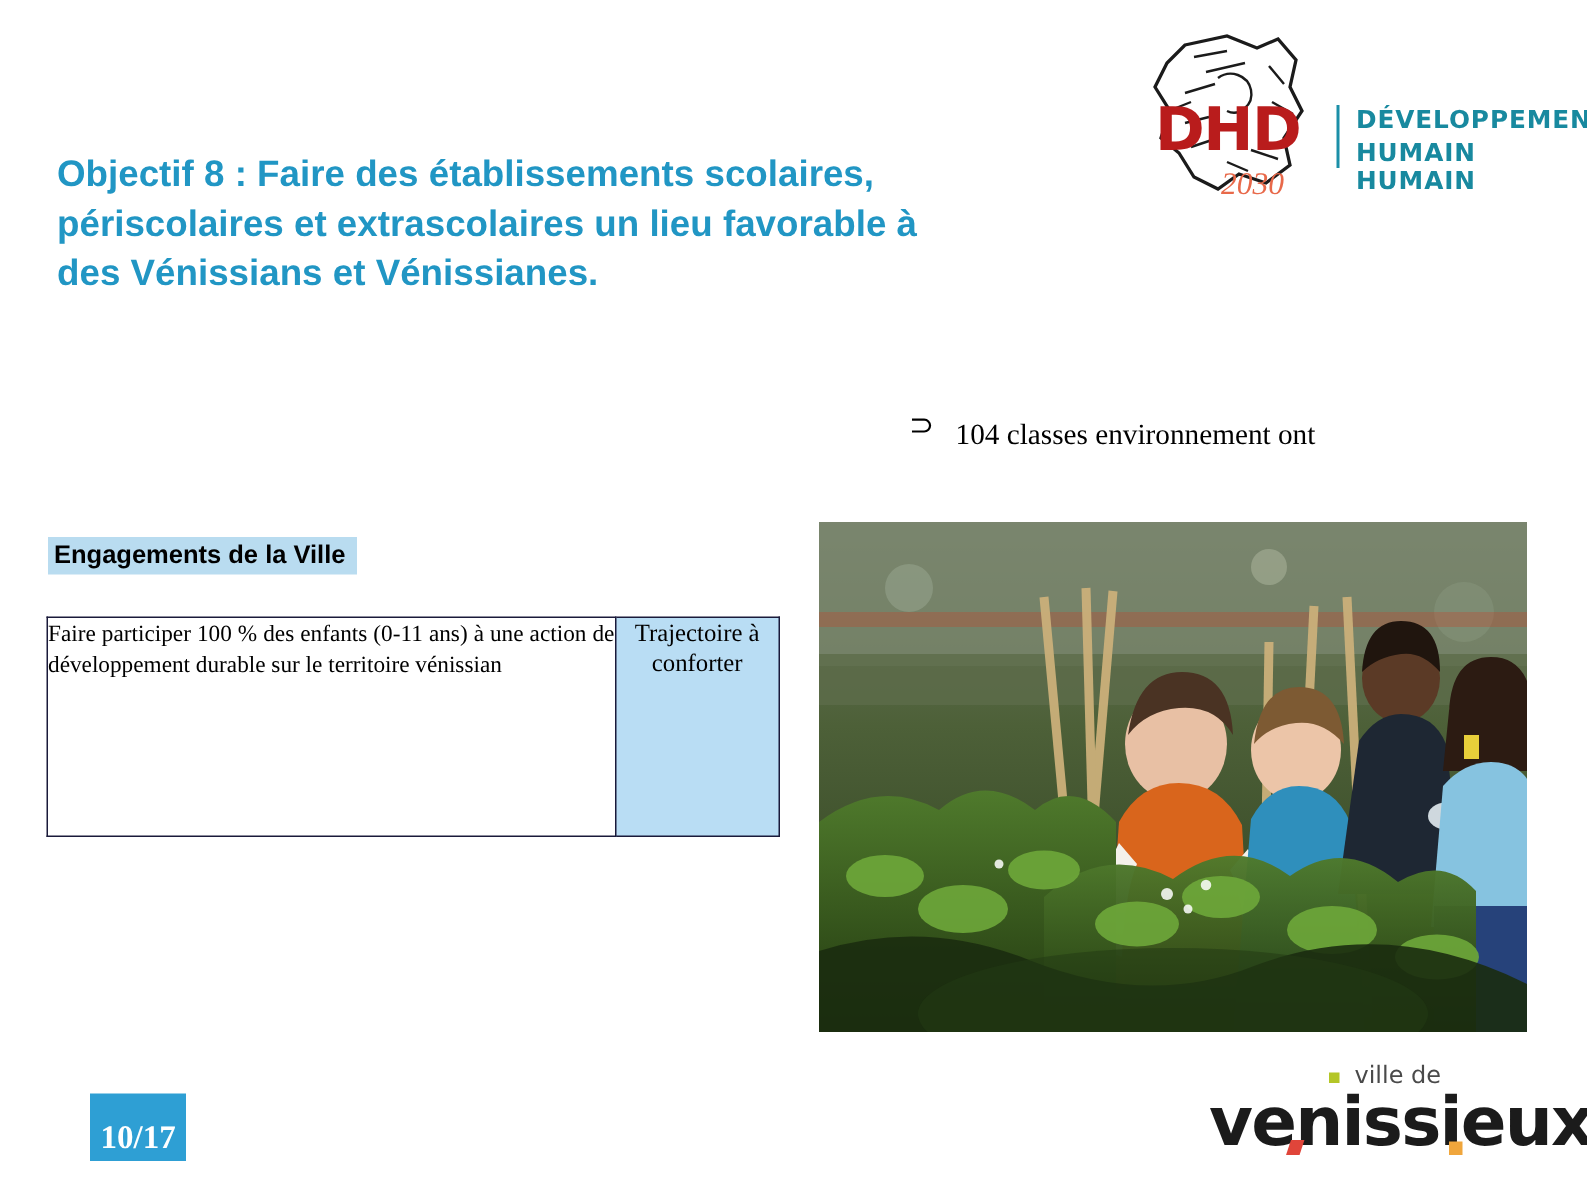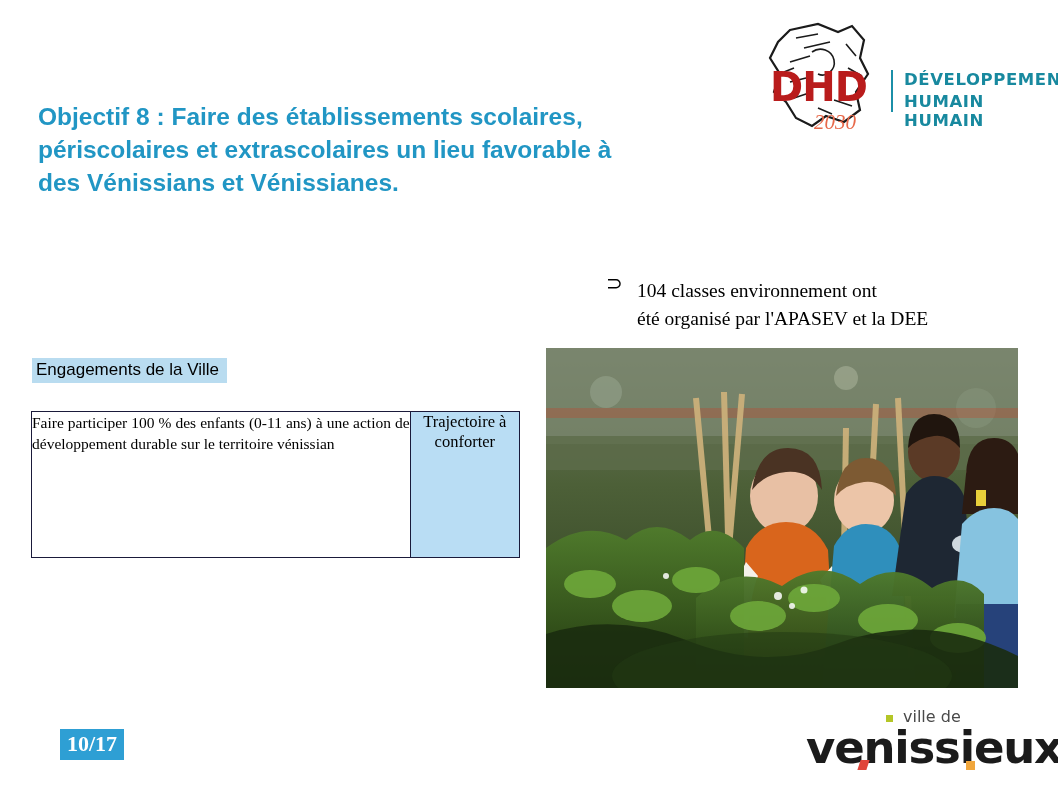--- a/index.html
+++ b/index.html
@@ -105,21 +105,21 @@
   }
 
   
   .section-heading {
     position: absolute;
     left: 32px;
     top: 358px;
     background: #b9dcf0;
     padding: 2px 8px 3px 4px;
     font-size: 17px;
-    font-weight: normal;
+    font-weight: bold;
     color: #000;
   }
 
   
   .table {
     position: absolute;
     left: 31px;
     top: 411px;
     width: 489px;
     border: 1px solid #1a1a3a;
@@ -171,21 +171,21 @@
 
   
   .page-num {
     position: absolute;
     left: 60px;
     top: 729px;
     background: #2e9fd4;
     color: #ffffff;
     font-size: 22px;
     font-weight: bold;
-    padding: 2px 7px 3px 7px;
+    padding: 16px 7px 3px 7px;
     font-family: "Liberation Serif", serif;
   }
 
   
   .ville-logo {
     position: absolute;
     left: 806px;
     top: 705px;
     width: 215px;
     height: 62px;
@@ -252,21 +252,20 @@
   <div class="dhd-text">DHD</div>
   <div class="dhd-2030">2030</div>
   <div class="dhd-divider"></div>
   <div class="dhd-sub1">DÉVELOPPEMENT</div>
   <div class="dhd-sub2">HUMAIN HUMAIN</div>
 </div>
 
 <div class="note-arrow">⊃</div>
 <div class="note-text">
   <div>104 classes environnement ont</div>
-  <div>été organisé par l'APASEV et la DEE</div>
 </div>
 
 <div class="section-heading">Engagements de la Ville</div>
 
 <table class="table">
   <tbody>
   <tr>
     <td class="td-eng">Faire participer 100 % des enfants (0-11 ans) à une action de développement durable sur le territoire vénissian</td>
     <td class="td-sit">Trajectoire à conforter</td>
   </tr>

